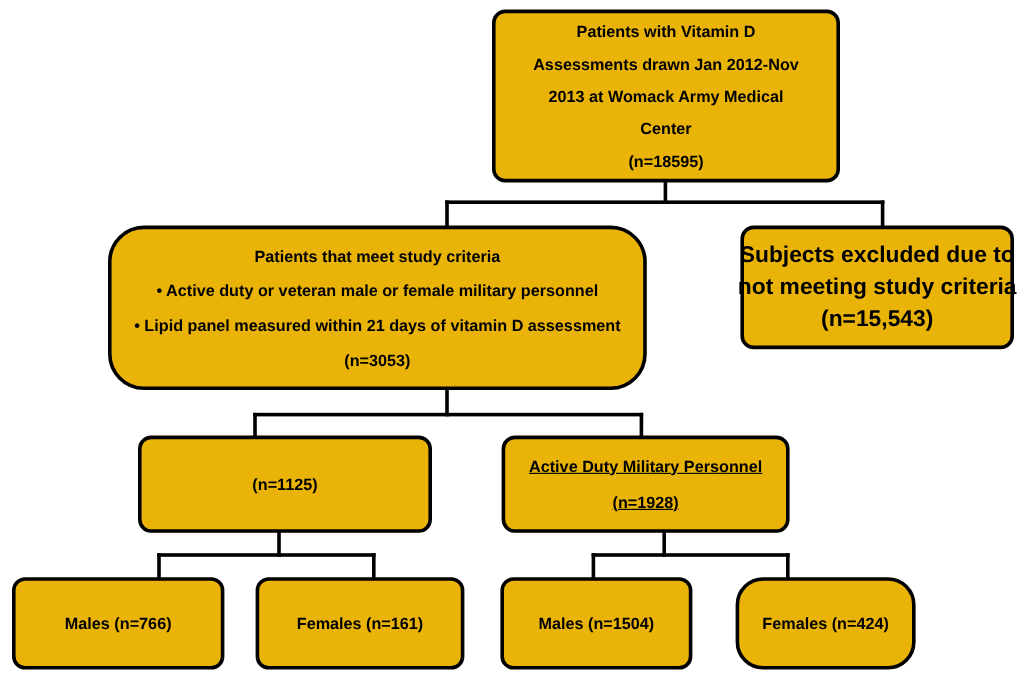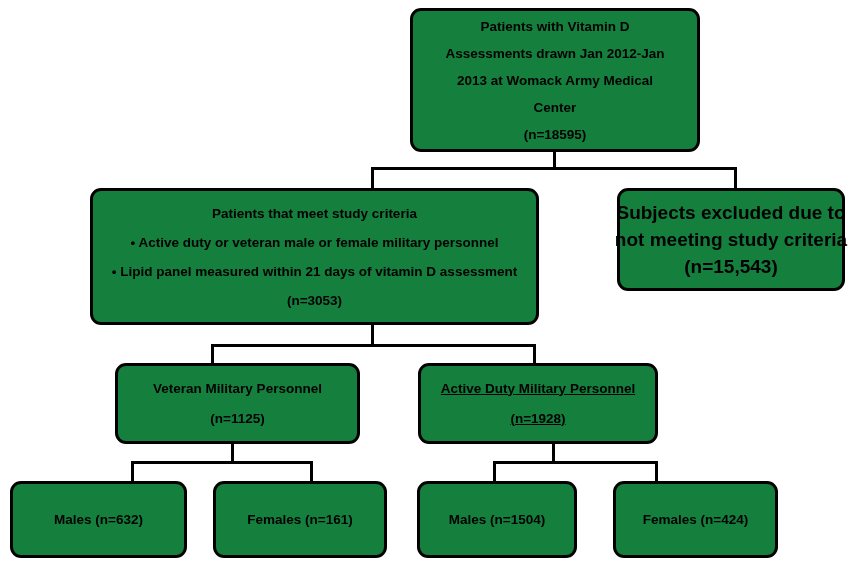--- a/index.html
+++ b/index.html
@@ -12,21 +12,21 @@
     width: 850px;
     height: 570px;
     background: #ffffff;
     font-family: "Liberation Sans", sans-serif;
     color: #000000;
     overflow: hidden;
   }
   .box {
     position: absolute;
     box-sizing: border-box;
-    background: #15803d;
+    background: #eab308;
     border: 3px solid #000000;
     border-radius: 11px;
     display: flex;
     flex-direction: column;
     justify-content: center;
     align-items: center;
     text-align: center;
     font-weight: 700;
     z-index: 2;
     padding: 13px 6px;
@@ -35,36 +35,36 @@
   .conn {
     position: absolute;
     background: #000000;
     z-index: 1;
   }
 
   
   #box-source   { left: 410px; top:   8px; width: 290px; height: 144px; font-size: 13.5px; }
   #box-source .line { line-height: 27px; }
 
-  #box-eligible { left:  90px; top: 188px; width: 449px; height: 137px; font-size: 13.5px; }
+  #box-eligible { left:  90px; top: 188px; width: 449px; height: 137px; font-size: 13.5px; border-radius: 30px; }
   #box-eligible .line { line-height: 29px; }
 
   #box-excluded { left: 617px; top: 188px; width: 228px; height: 103px; font-size: 19px; }
   #box-excluded .line { line-height: 27px; }
 
   #box-veteran  { left: 115px; top: 363px; width: 245px; height:  81px; font-size: 13.5px; }
   #box-veteran .line { line-height: 30px; }
 
   #box-active   { left: 418px; top: 363px; width: 240px; height:  81px; font-size: 13.5px; text-decoration: underline; }
   #box-active .line { line-height: 30px; }
 
   #box-vet-males    { left:  10px; top: 481px; width: 177px; height: 77px; font-size: 13.5px; }
   #box-vet-females  { left: 213px; top: 481px; width: 174px; height: 77px; font-size: 13.5px; }
   #box-act-males    { left: 417px; top: 481px; width: 160px; height: 77px; font-size: 13.5px; }
-  #box-act-females  { left: 613px; top: 481px; width: 165px; height: 77px; font-size: 13.5px; }
+  #box-act-females  { left: 613px; top: 481px; width: 150px; height: 77px; font-size: 13.5px; border-radius: 23px; }
 
   
   #c-stub1  { left: 553px; top: 149px; width:   3px; height: 21px; }
   #c-bar1   { left: 371px; top: 167px; width: 366px; height:  3px; }
   #c-drop1a { left: 371px; top: 167px; width:   3px; height: 23px; }
   #c-drop1b { left: 734px; top: 167px; width:   3px; height: 23px; }
 
   #c-stub2  { left: 371px; top: 325px; width:   3px; height: 22px; }
   #c-bar2   { left: 211px; top: 344px; width: 325px; height:  3px; }
   #c-drop2a { left: 211px; top: 344px; width:   3px; height: 21px; }
@@ -97,51 +97,50 @@
   <div class="conn" id="c-bar3"></div>
   <div class="conn" id="c-drop3a"></div>
   <div class="conn" id="c-drop3b"></div>
   <div class="conn" id="c-stub4"></div>
   <div class="conn" id="c-bar4"></div>
   <div class="conn" id="c-drop4a"></div>
   <div class="conn" id="c-drop4b"></div>
 
   <div class="box" id="box-source">
     <span class="line">Patients with Vitamin D</span>
-    <span class="line">Assessments drawn Jan 2012-Jan</span>
+    <span class="line">Assessments drawn Jan 2012-Nov</span>
     <span class="line">2013 at Womack Army Medical</span>
     <span class="line">Center</span>
     <span class="line">(n=18595)</span>
   </div>
 
   <div class="box" id="box-eligible">
     <span class="line">Patients that meet study criteria</span>
     <span class="line">• Active duty or veteran male or female military personnel</span>
     <span class="line">• Lipid panel measured within 21 days of vitamin D assessment</span>
     <span class="line">(n=3053)</span>
   </div>
 
   <div class="box" id="box-excluded">
     <span class="line">Subjects excluded due to</span>
     <span class="line">not meeting study criteria</span>
     <span class="line">(n=15,543)</span>
   </div>
 
   <div class="box" id="box-veteran">
-    <span class="line">Veteran Military Personnel</span>
     <span class="line">(n=1125)</span>
   </div>
 
   <div class="box" id="box-active">
     <span class="line">Active Duty Military Personnel</span>
     <span class="line">(n=1928)</span>
   </div>
 
   <div class="box" id="box-vet-males">
-    <span class="line">Males (n=632)</span>
+    <span class="line">Males (n=766)</span>
   </div>
 
   <div class="box" id="box-vet-females">
     <span class="line">Females (n=161)</span>
   </div>
 
   <div class="box" id="box-act-males">
     <span class="line">Males (n=1504)</span>
   </div>
 

